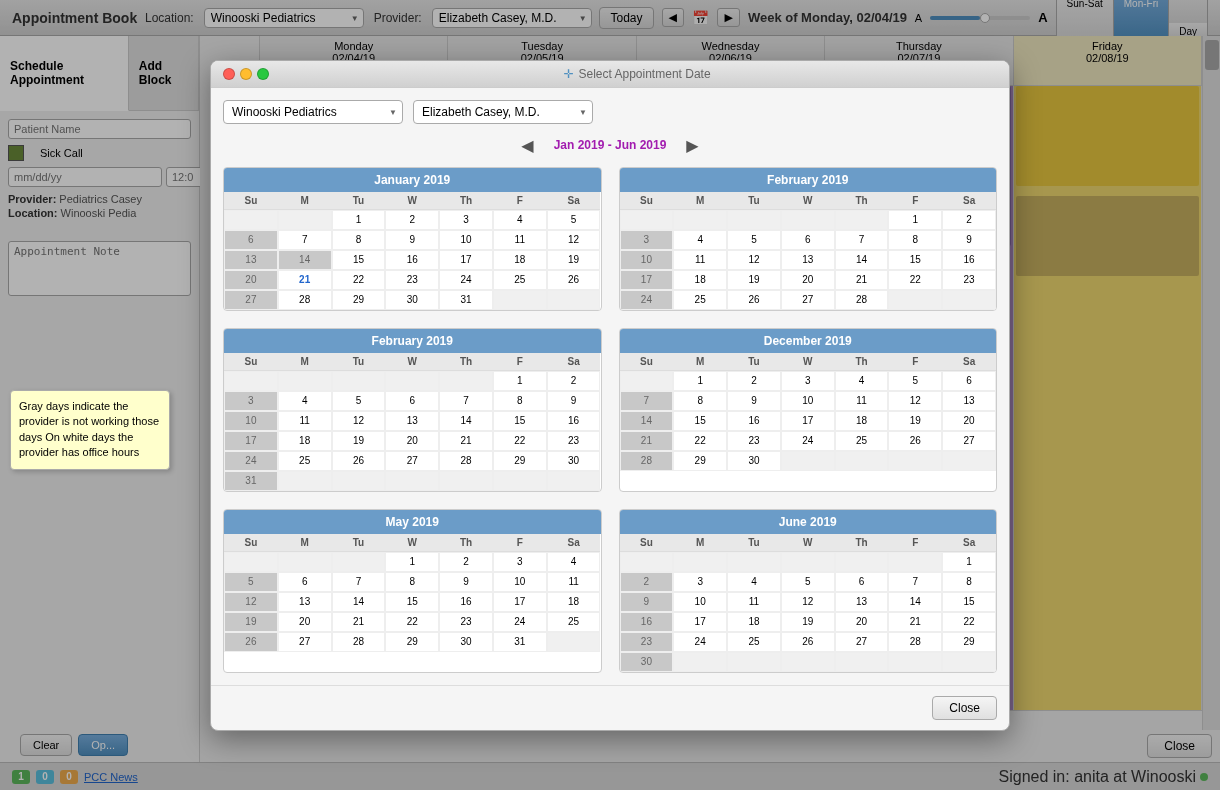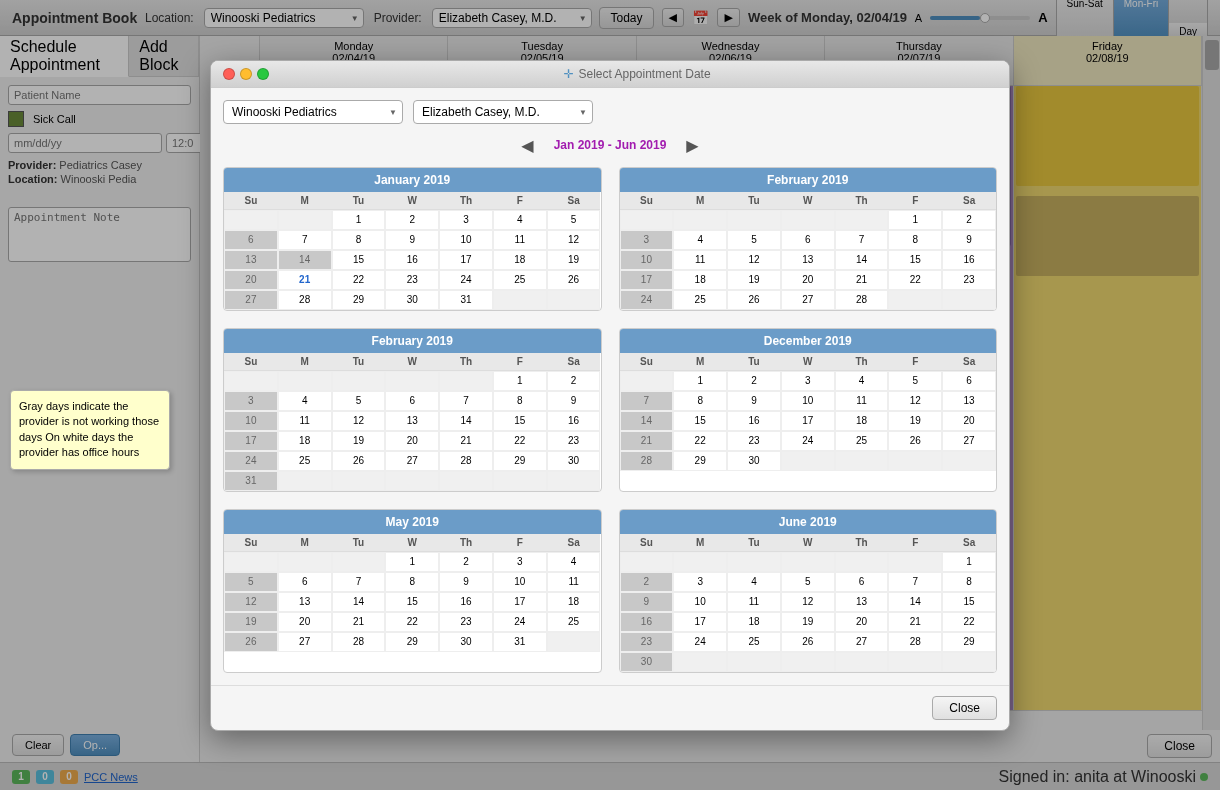--- a/index.html
+++ b/index.html
@@ -29,35 +29,35 @@
     .slider-track { width: 100px; height: 4px; background: #ccc; border-radius: 2px; position: relative; }
     .slider-fill { height: 4px; background: #5090c0; border-radius: 2px; width: 50%; }
     .slider-thumb { width: 10px; height: 10px; background: white; border: 1px solid #aaa; border-radius: 50%; position: absolute; top: -3px; left: 50%; }
 
     
     .content-area { display: flex; flex: 1; overflow: hidden; }
 
     
     .left-panel { width: 200px; background: #f0f0f0; border-right: 1px solid #ccc; display: flex; flex-direction: column; flex-shrink: 0; }
     .tab-bar { display: flex; border-bottom: 1px solid #ccc; }
-    .tab { padding: 2px 10px; font-size: 16px; cursor: pointer; background: #e0e0e0; border-right: 1px solid #ccc; }
+    .tab { padding: 23px 10px; font-size: 12px; cursor: pointer; background: #e0e0e0; border-right: 1px solid #ccc; font-weight: bold; }
     .tab.active { background: white; border-bottom: 1px solid white; margin-bottom: -1px; }
     .form-area { padding: 8px; flex: 1; }
     .form-field { margin-bottom: 6px; }
     .text-input { width: 100%; border: 1px solid #aaa; border-radius: 3px; padding: 3px 5px; font-size: 11px; background: white; }
-    .sick-call-row { display: flex; align-items: center; gap: 9px; margin-bottom: 6px; }
+    .sick-call-row { display: flex; align-items: center; gap: 16px; margin-bottom: 6px; }
     .sick-call-color { width: 16px; height: 16px; background: #6a8a3a; border: 1px solid #555; flex-shrink: 0; }
     .sick-call-text { font-size: 11px; }
     .date-time-row { display: flex; gap: 4px; margin-bottom: 6px; }
     .date-input { flex: 1; border: 1px solid #aaa; border-radius: 3px; padding: 3px 5px; font-size: 11px; background: white; }
     .time-input { width: 50px; border: 1px solid #aaa; border-radius: 3px; padding: 3px 5px; font-size: 11px; background: white; }
     .provider-info { font-size: 11px; color: #333; margin-bottom: 2px; }
     .provider-info span { color: #555; }
     .note-area { width: 100%; height: 55px; border: 1px solid #aaa; border-radius: 3px; padding: 3px 5px; font-size: 11px; resize: none; background: white; }
-    .form-buttons { display: flex; gap: 6px; padding: 6px 12px; }
+    .form-buttons { display: flex; gap: 6px; padding: 6px 20px; }
     .btn { border: 1px solid #aaa; border-radius: 4px; padding: 4px 12px; font-size: 11px; cursor: pointer; background: linear-gradient(to bottom, #f5f5f5, #e0e0e0); }
     .btn-primary { background: linear-gradient(to bottom, #7ab0e0, #5090c0); color: white; border-color: #4080b0; }
 
     
     .overlay { position: absolute; top: 0; left: 0; width: 100%; height: 100%; background: rgba(0,0,0,0.3); z-index: 100; display: flex; align-items: center; justify-content: center; }
     .modal { background: #f5f5f5; border: 1px solid #aaa; border-radius: 8px; box-shadow: 0 8px 30px rgba(0,0,0,0.4); width: 800px; overflow: hidden; }
     .modal-title-bar { background: linear-gradient(to bottom, #e8e8e8, #d0d0d0); border-bottom: 1px solid #ccc; padding: 6px 12px; display: flex; align-items: center; gap: 8px; }
     .traffic-lights { display: flex; gap: 5px; }
     .tl { width: 12px; height: 12px; border-radius: 50%; border: 1px solid rgba(0,0,0,0.2); }
     .tl-red { background: #ff5f57; }

